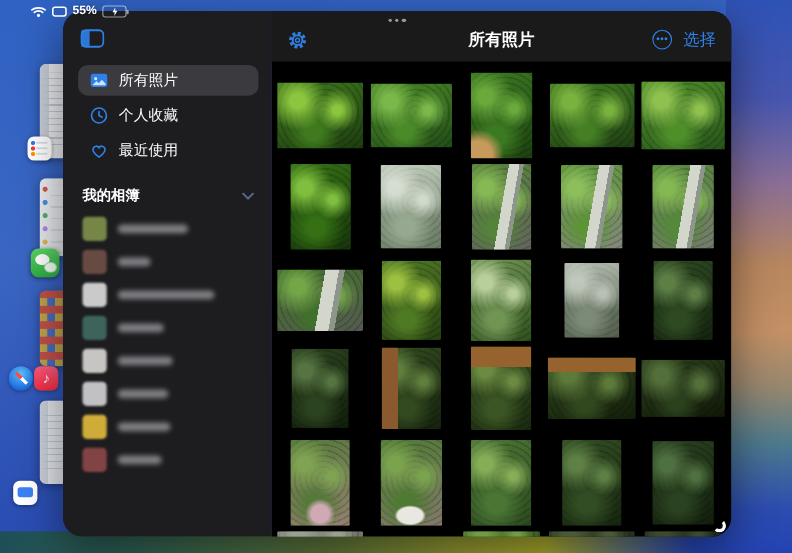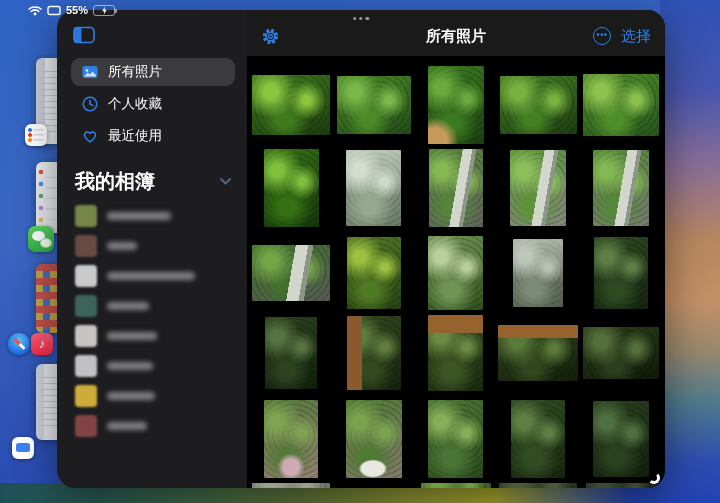--- a/index.html
+++ b/index.html
@@ -64,21 +64,21 @@
     border:3px solid rgba(0,0,0,0); border-bottom-color:#fff; border-right-color:#fff; border-radius:50%; }
 
   
   .sidebar { width:190px; background:#1d1d20; padding:14px 12px 0 14px; flex:none; }
   .sb-toggle { width:22px; height:18px; margin:2px 0 10px 2px; cursor:default; }
   .sb-title { color:#fff; font-size:21px; font-weight:bold; margin:0 0 10px 4px; }
   .nav-item { display:flex; align-items:center; gap:9px; height:28px; margin-bottom:4px; padding:0 10px; border-radius:9px; color:#fff; font-size:13.5px; }
   .nav-item.selected { background:#3b3b3f; }
   .nav-icon { width:18px; height:18px; flex:none; }
   .section-head { display:flex; align-items:center; justify-content:space-between; margin:18px 4px 6px 4px; }
-  .section-label { color:#fff; font-size:20px; font-weight:bold; }
+  .section-label { color:#fff; font-size:13px; font-weight:bold; }
   .album-item { display:flex; align-items:center; gap:10px; height:30px; padding-left:4px; }
   .album-thumb { width:22px; height:22px; border-radius:4px; flex:none; filter:blur(1px); opacity:.92; }
   .album-label-redacted { height:8px; border-radius:4px; background:#97979c; filter:blur(2.5px); opacity:.8; }
 
   
   .content { flex:1; background:#000; display:flex; flex-direction:column; min-width:0; }
   .toolbar { height:46px; flex:none; background:#1a1a1b; display:flex; align-items:center; padding:6px 14px 0 14px; }
   .tb-left { width:90px; display:flex; }
   .tb-title { flex:1; text-align:center; color:#fff; font-size:15px; font-weight:bold; }
   .tb-right { width:90px; display:flex; justify-content:flex-end; align-items:center; gap:10px; }

